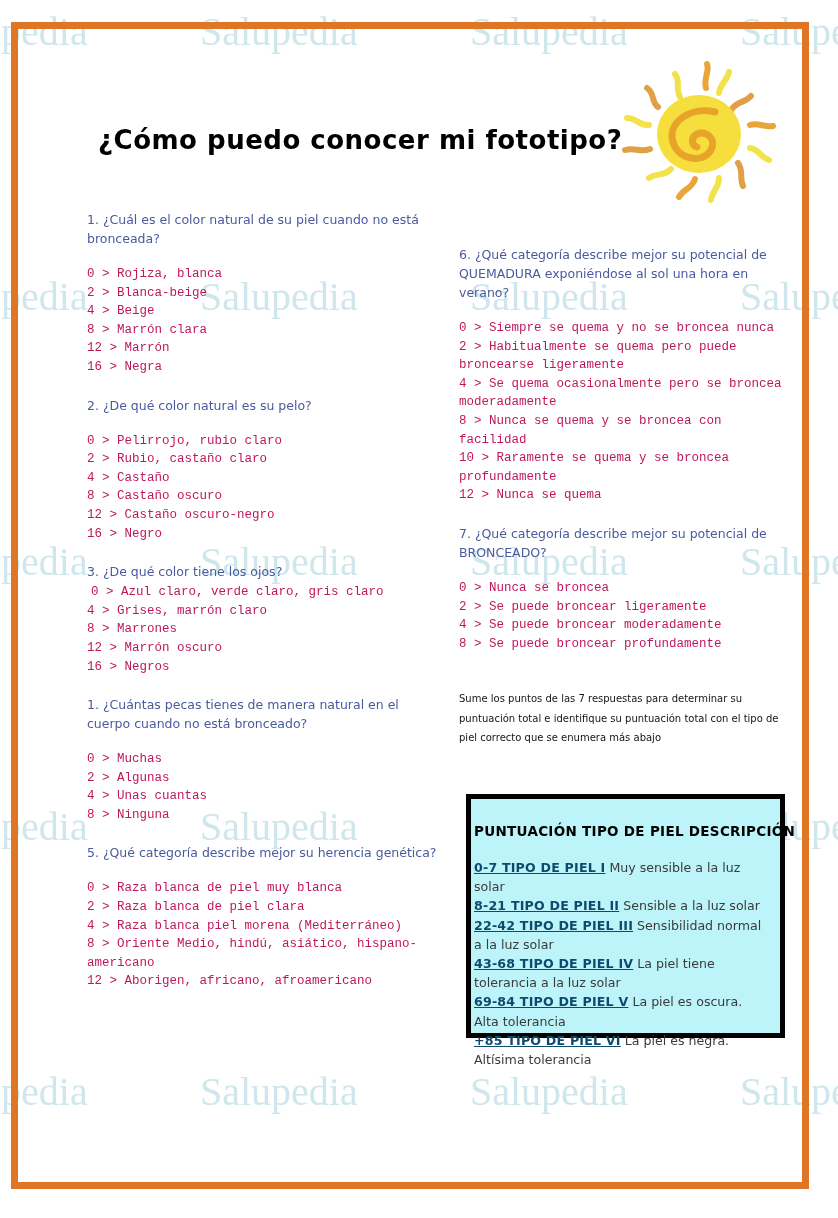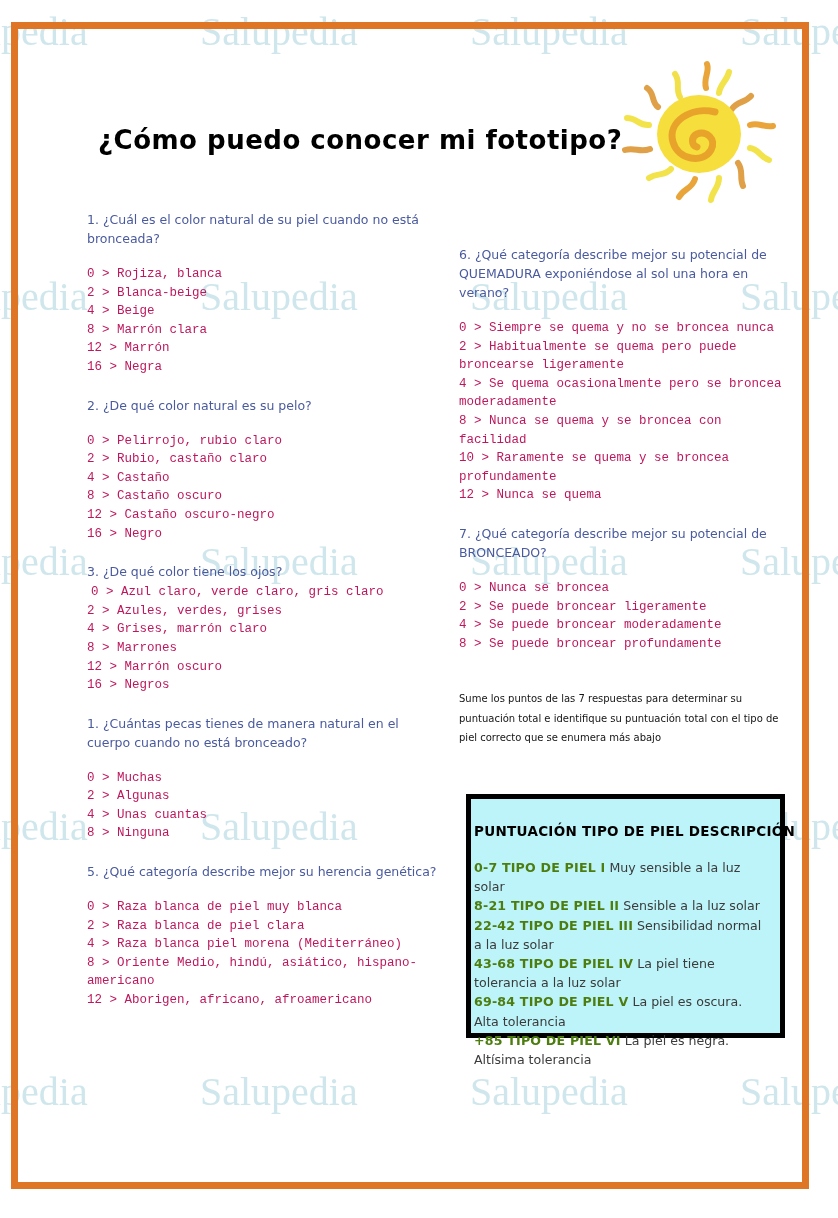--- a/index.html
+++ b/index.html
@@ -151,22 +151,23 @@
   }
   .result-row {
     font-size: 12.6px;
     line-height: 19.2px;
     color: #3b3b3b;
     margin: 0;
     font-family: "DejaVu Sans", sans-serif;
   }
   .result-range {
     font-weight: bold;
-    color: #4d7c0f;
+    color: #0c4a6e;
     letter-spacing: 0.2px;
+    text-decoration: underline;
   }
 </style>
 </head>
 <body>
 
 <div id="watermark-layer">
     <div class="watermark" style="left: -70px; top: 8px;">Salupedia</div>
     <div class="watermark" style="left: 200px; top: 8px;">Salupedia</div>
     <div class="watermark" style="left: 470px; top: 8px;">Salupedia</div>
     <div class="watermark" style="left: 740px; top: 8px;">Salupedia</div>
@@ -236,21 +237,20 @@
           <li class="answer-item">4 &gt; Castaño</li>
           <li class="answer-item">8 &gt; Castaño oscuro</li>
           <li class="answer-item">12 &gt; Castaño oscuro-negro</li>
           <li class="answer-item">16 &gt; Negro</li>
         </ul>
       </div>
       <div class="question-block">
         <p class="question-title">3. ¿De qué color tiene los ojos?</p>
         <ul class="answer-list tight">
           <li class="answer-item indented">0 &gt; Azul claro, verde claro, gris claro</li>
-          <li class="answer-item">2 &gt; Azules, verdes, grises</li>
           <li class="answer-item">4 &gt; Grises, marrón claro</li>
           <li class="answer-item">8 &gt; Marrones</li>
           <li class="answer-item">12 &gt; Marrón oscuro</li>
           <li class="answer-item">16 &gt; Negros</li>
         </ul>
       </div>
       <div class="question-block">
         <p class="question-title">1. ¿Cuántas pecas tienes de manera natural en el cuerpo cuando no está bronceado?</p>
         <ul class="answer-list">
           <li class="answer-item">0 &gt; Muchas</li>

